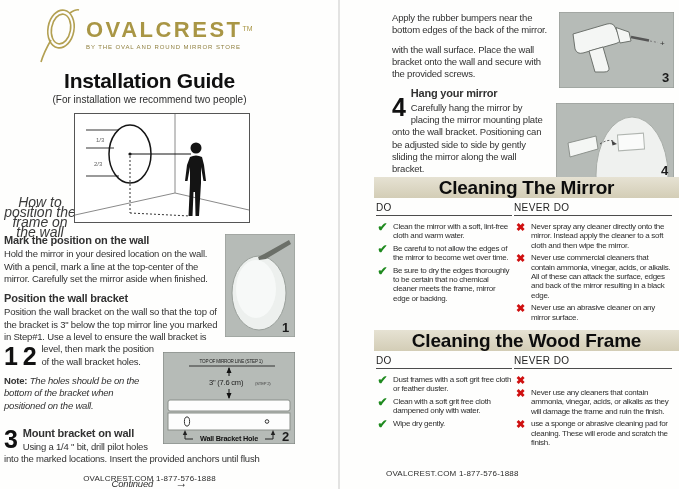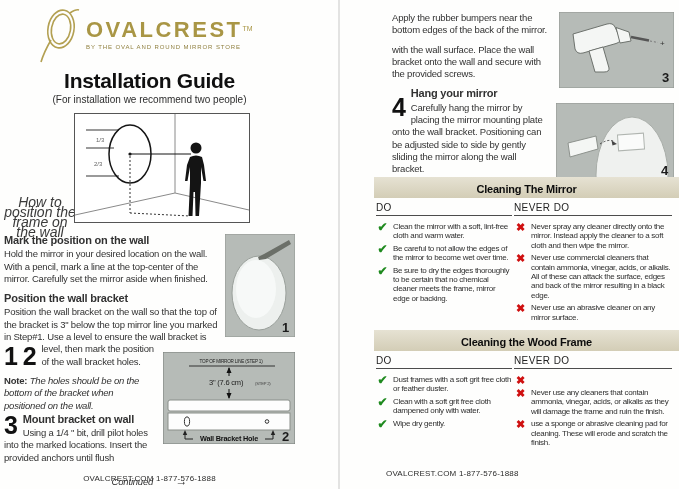--- a/index.html
+++ b/index.html
@@ -21,40 +21,40 @@
   .diagram-wrap { position:relative; height:112px; margin-top:8px; }
   .diagram-caption { position:absolute; left:0; top:84px; width:72px; font-style:italic; font-size:14px; line-height:10px; text-align:center; color:#3a3a3a; }
   .diagram-box { position:absolute; left:70px; top:0; }
   .steps { margin-top:9px; font-size:9.5px; line-height:12.3px; letter-spacing:-0.2px; }
   .fig { float:right; margin-left:7px; margin-bottom:4px; }
   .fig-2 { clear:right; margin-top:8px; }
   .step { margin-bottom:7px; }
   .step-num { float:left; font-size:25px; line-height:22px; font-weight:bold; color:#111; margin-right:5px; margin-top:1px; }
   .step-title { font-weight:bold; font-size:11px; }
   .step-body { margin-top:1px; }
-  .note { margin-bottom:1px; }
+  .note { margin-bottom:15px; }
   .note b { font-weight:bold; }
   .note i { font-style:italic; }
   .continued-row { clear:left; text-align:center; margin-top:11px; font-size:9.5px; }
   .continued { font-style:italic; }
   .continued-arrow { margin-left:20px; font-weight:bold; font-size:12px; }
   .footer-left { position:absolute; left:4px; bottom:6px; width:291px; text-align:center; font-size:8px; letter-spacing:0.2px; color:#2a2a2a; }
 
   
   .page-right { position:absolute; left:340px; top:0; width:339px; height:489px; }
   .rp-top { padding:12px 5px 0 52px; font-size:9.5px; line-height:12.3px; letter-spacing:-0.2px; }
   .rp-top p { margin-bottom:7px; }
   .rp-top .fig { margin-left:8px; }
   .step-4 { margin-top:2px; }
   .section { position:absolute; left:0; width:339px; }
   .section-1 { top:177px; }
   .section-2 { top:330px; }
   .section-bar { margin-left:34px; height:21px; line-height:21px; text-align:center;
                  background:linear-gradient(180deg,#e6e2d3,#d3cdb6); }
-  .section-title { font-weight:bold; font-size:11px; color:#0d0d0d; letter-spacing:-0.2px; }
+  .section-title { font-weight:bold; font-size:19px; color:#0d0d0d; letter-spacing:-0.2px; }
   .cols { display:flex; padding-left:36px; gap:2px; margin-top:4px; }
   .col-do { width:136px; }
   .col-never { width:158px; }
   .col-head { font-size:10px; color:#222; border-bottom:1.5px solid #4c4c4c; padding-bottom:2px; margin-bottom:6px; letter-spacing:0.4px; }
   .item { display:flex; gap:4px; margin-bottom:3px; font-size:8px; line-height:9.4px; letter-spacing:-0.3px; color:#2e2e2e; }
   .item .ic { flex:0 0 13px; text-align:center; }
   .ic-check { color:#1f8a1f; font-size:12px; line-height:10px; font-weight:bold; }
   .ic-x { color:#cf1010; font-size:11px; line-height:10px; font-weight:bold; }
   .footer-right { position:absolute; left:46px; bottom:11px; font-size:8px; letter-spacing:0.2px; color:#2a2a2a; }
 

